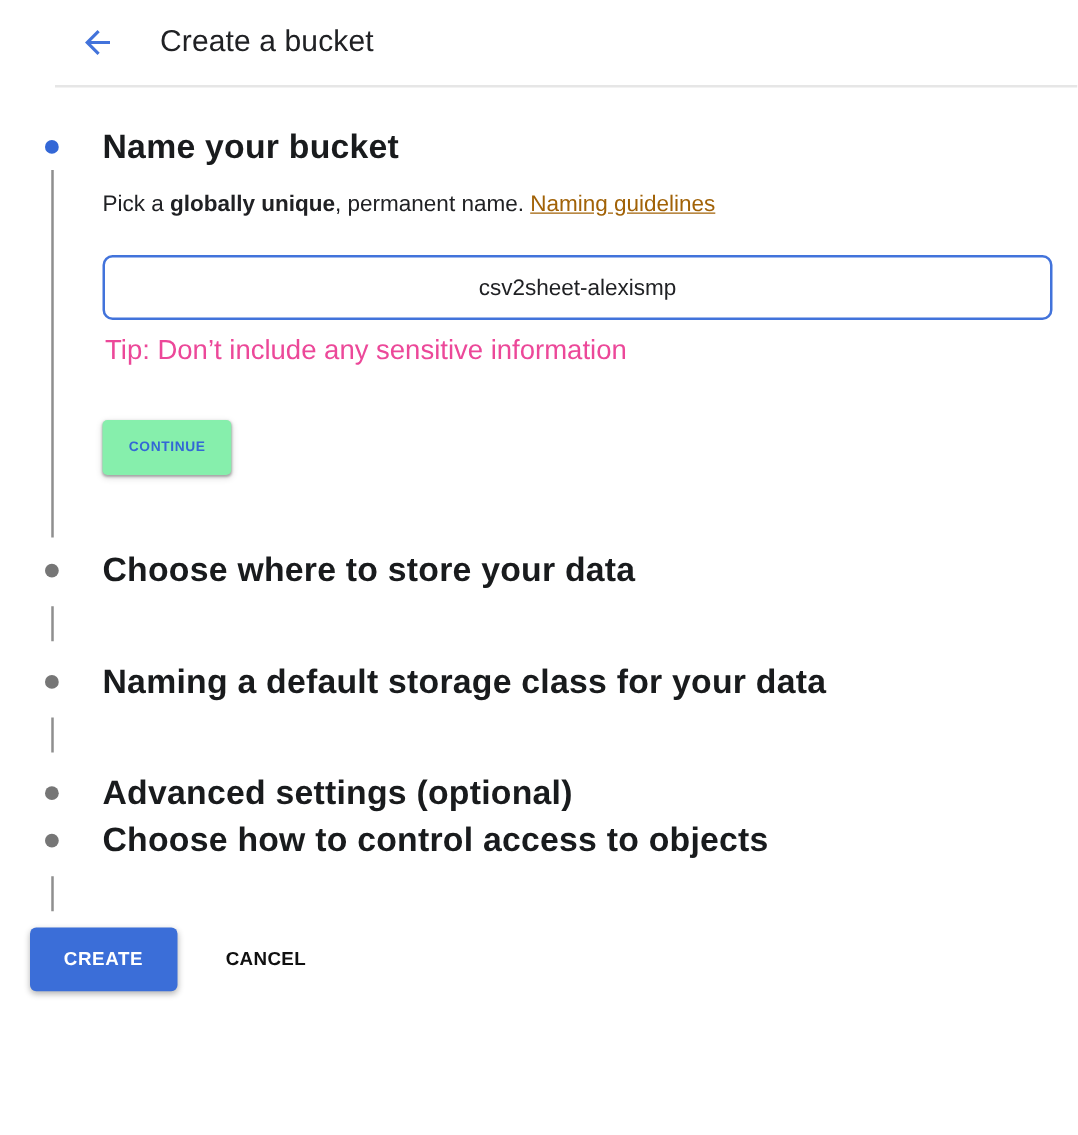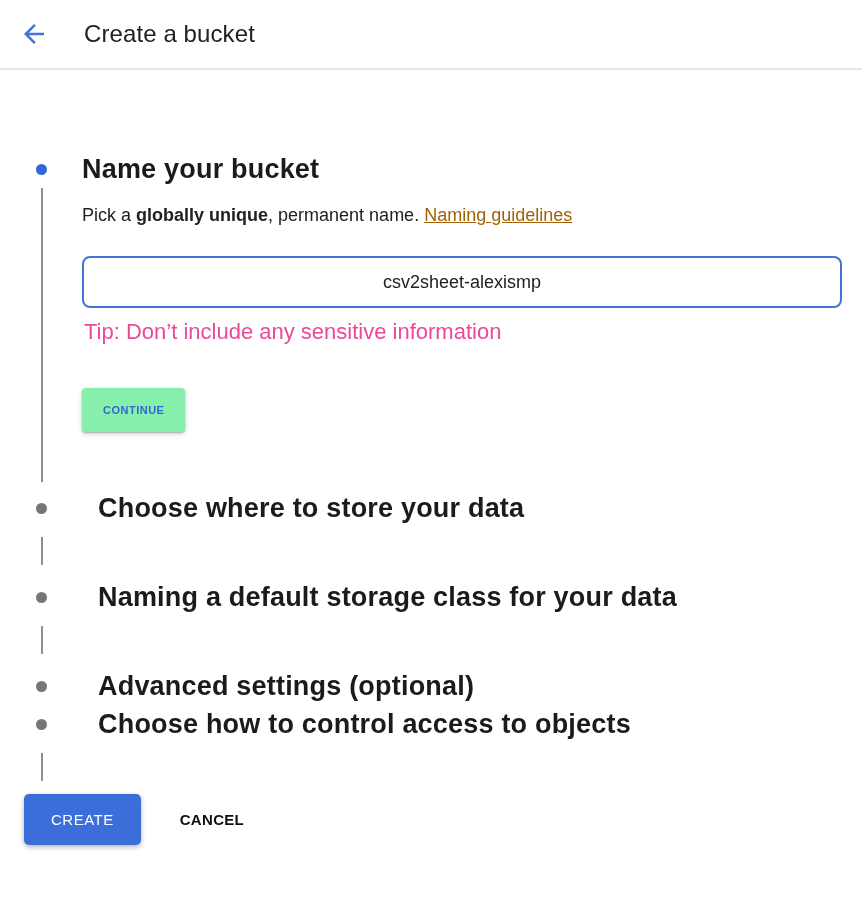--- a/index.html
+++ b/index.html
@@ -6,50 +6,50 @@
   html,body { margin:0; padding:0; }
   body {
     width:862px; height:908px; background:#ffffff;
     font-family:"Liberation Sans","DejaVu Sans",sans-serif;
     color:#202124; overflow:hidden;
   }
 
   
   .header {
     display:flex; align-items:center; height:70px;
-    border-bottom:2px solid #e6e6e6; padding-left:14px; background:#fff;
+    border-bottom:2px solid #e6e6e6; padding-left:14px; background:#fff;margin-left:44px;
   }
   .back-btn {
     width:40px; height:40px; border:none; background:none; cursor:pointer;
     display:flex; align-items:center; justify-content:center; padding:0;
   }
   .page-title {
     font-size:24px; font-weight:400; margin:0 0 0 30px; color:#202124;
     letter-spacing:0.1px;
   }
 
   
-  main { padding-top:80px; }
+  main { padding-top:28px; }
   .step { display:flex; position:relative; }
   .step .rail { width:82px; flex:none; position:relative; }
   .dot {
     position:absolute; left:36px; top:14px;
     width:11px; height:11px; border-radius:50%;
   }
   .step-active .dot { background:#3367d6; }
   .step-inactive .dot { background:#767676; }
   .connector { position:absolute; left:41px; width:1.5px; background:#8f8f8f; }
   .step-active .connector { top:38px; bottom:-50px; }
   .step-inactive .connector { top:48px; height:28px; }
   .step-content { flex:1; }
   .step-heading {
     font-size:27px; font-weight:700; margin:0; line-height:38px;
     color:#191b1d; letter-spacing:0.2px;
   }
-  .step-inactive { margin-bottom:51px;gap:16px; }
+  .step-inactive { margin-bottom:51px; }
   .step-active { margin-bottom:57px; }
 
   
   .desc { font-size:18px; line-height:24px; margin:15px 0 0; color:#202124; }
   .desc b { font-weight:700; }
   .naming-link { color:#a16207; text-decoration:underline; cursor:pointer; }
   .name-input {
     display:block; margin-top:29px; width:calc(100% - 20px); height:52px;
     border:2px solid #4273db; border-radius:8px; font-size:18px;
     font-family:"Liberation Sans","DejaVu Sans",sans-serif;
@@ -64,21 +64,21 @@
     font-weight:700; font-size:11px; letter-spacing:0.5px;
     border:none; border-radius:4px; padding:16px 21px; cursor:pointer;
     box-shadow:0 1px 2px rgba(0,0,0,0.28), 0 2px 6px rgba(0,0,0,0.14);
   }
 
   
   .footer { display:flex; align-items:center; margin-top:44px; padding-left:24px; }
   .create-btn {
     background:#3b6ed8; color:#ffffff;
     font-family:"Liberation Sans","DejaVu Sans",sans-serif;
-    font-weight:400; font-size:15px; letter-spacing:0.5px;
+    font-weight:700; font-size:15px; letter-spacing:0.5px;
     border:none; border-radius:5px; padding:17px 27px; cursor:pointer;
     box-shadow:0 2px 5px rgba(0,0,0,0.3);
   }
   .cancel-btn {
     background:none; border:none; color:#101010;
     font-family:"Liberation Sans","DejaVu Sans",sans-serif;
     font-weight:700; font-size:15px; letter-spacing:0.3px;
     cursor:pointer; padding:12px 16px; margin-left:23px;
   }
 </style>

